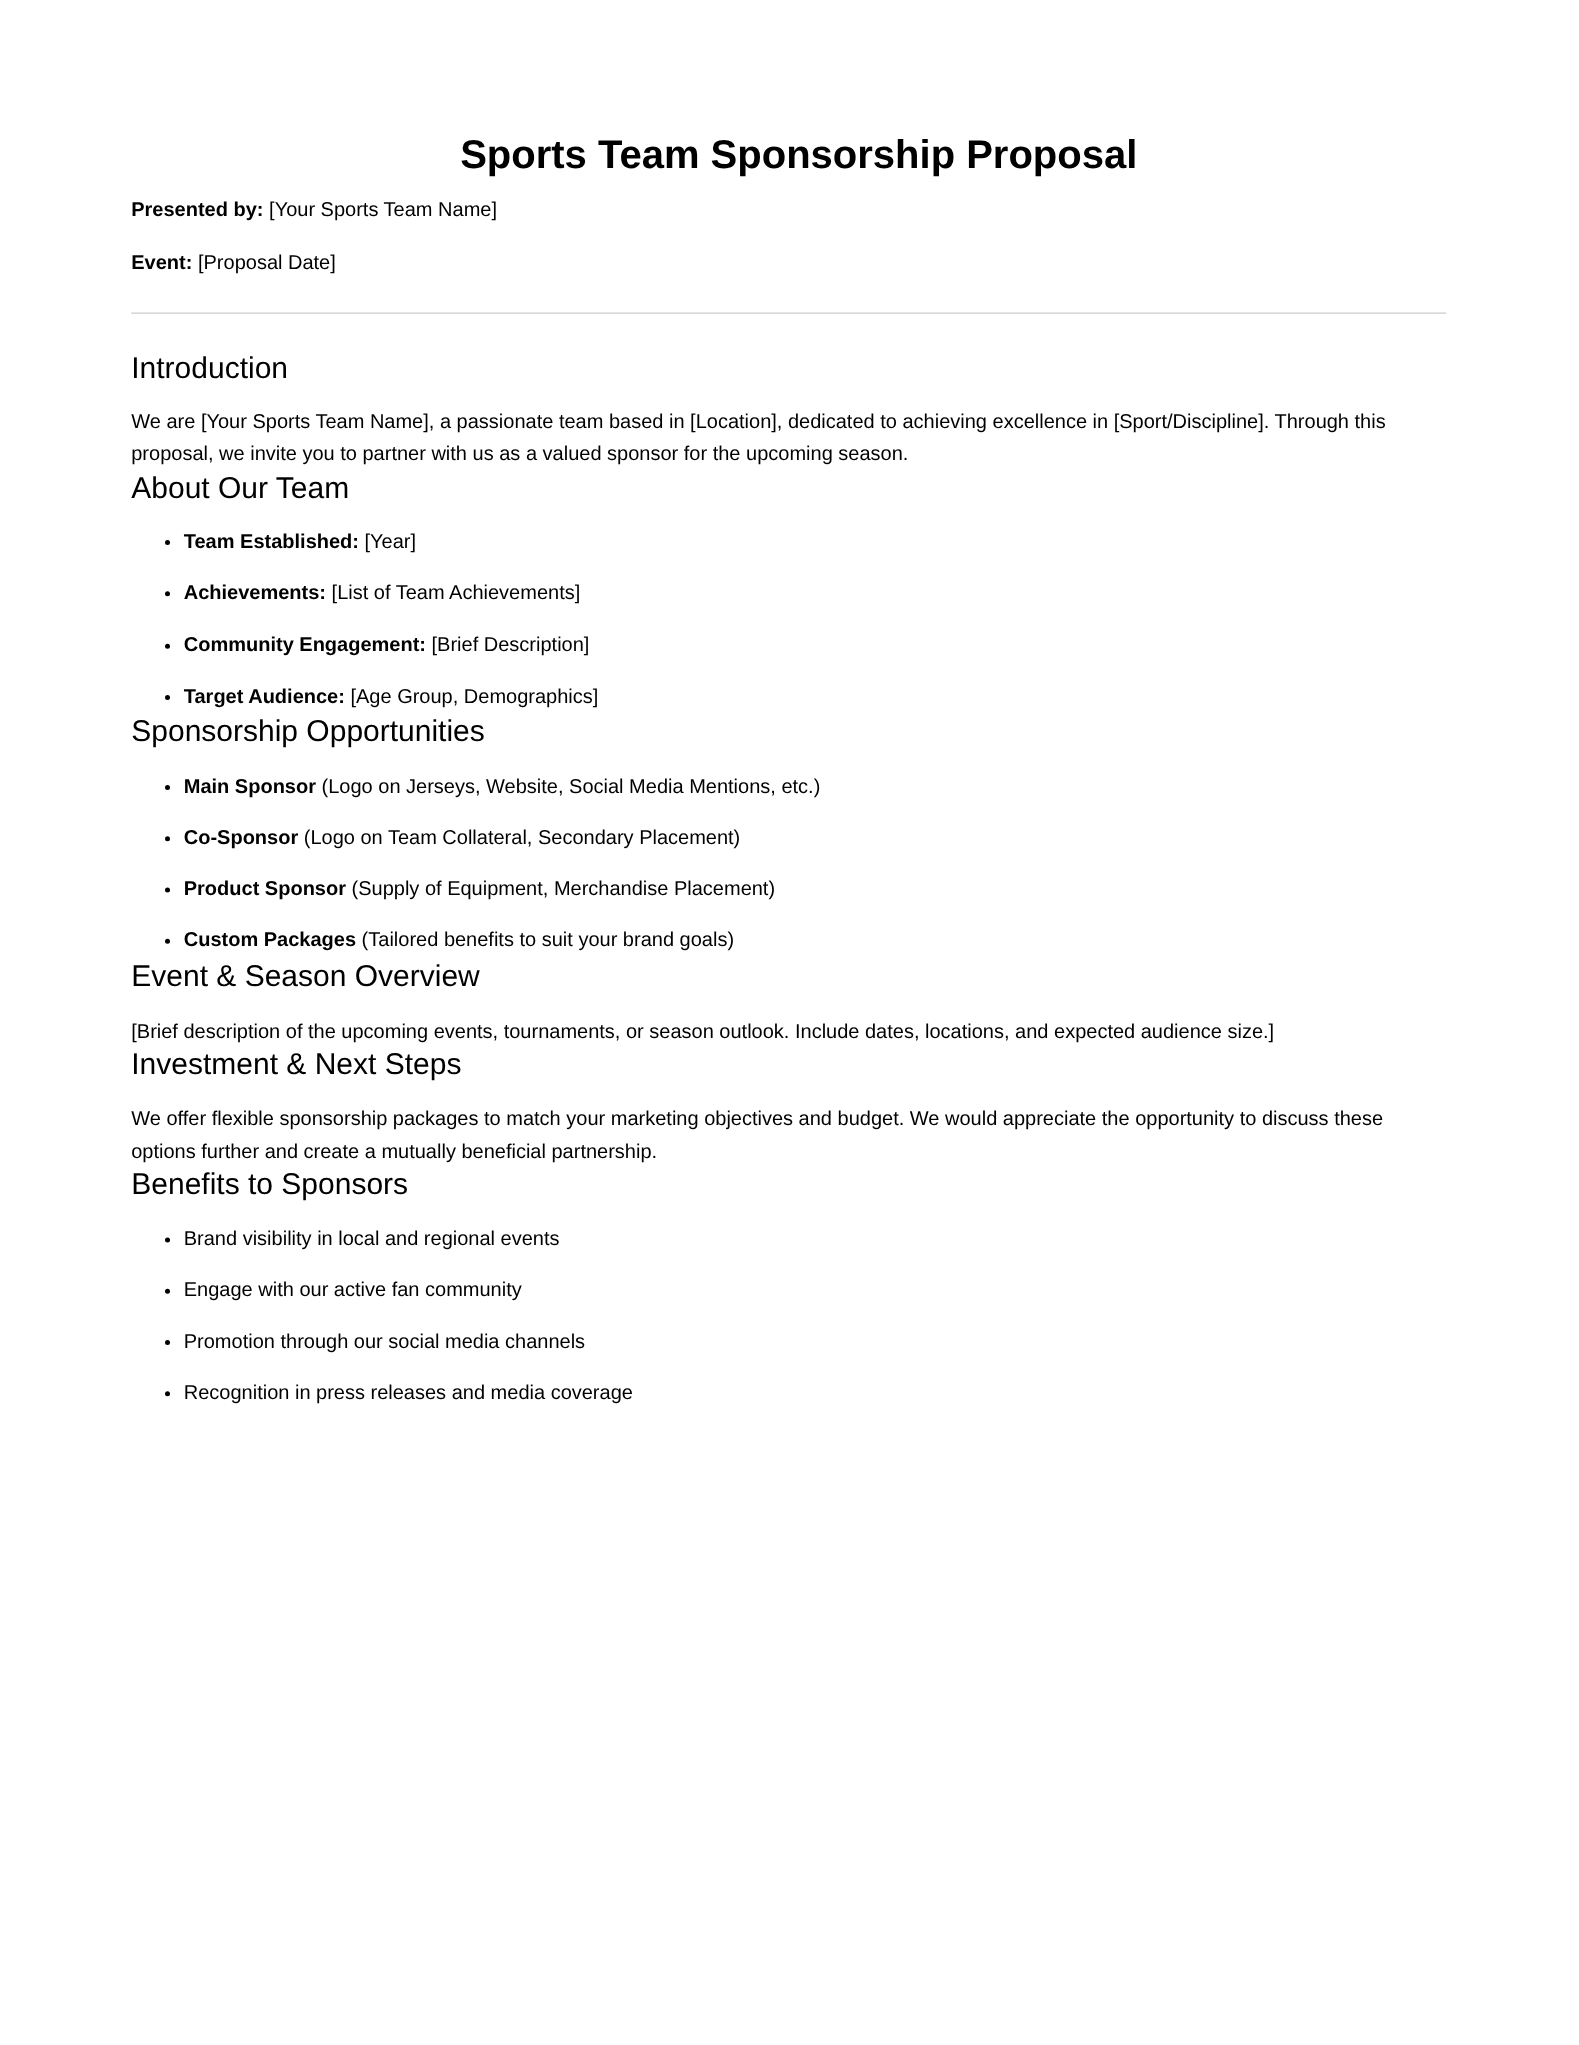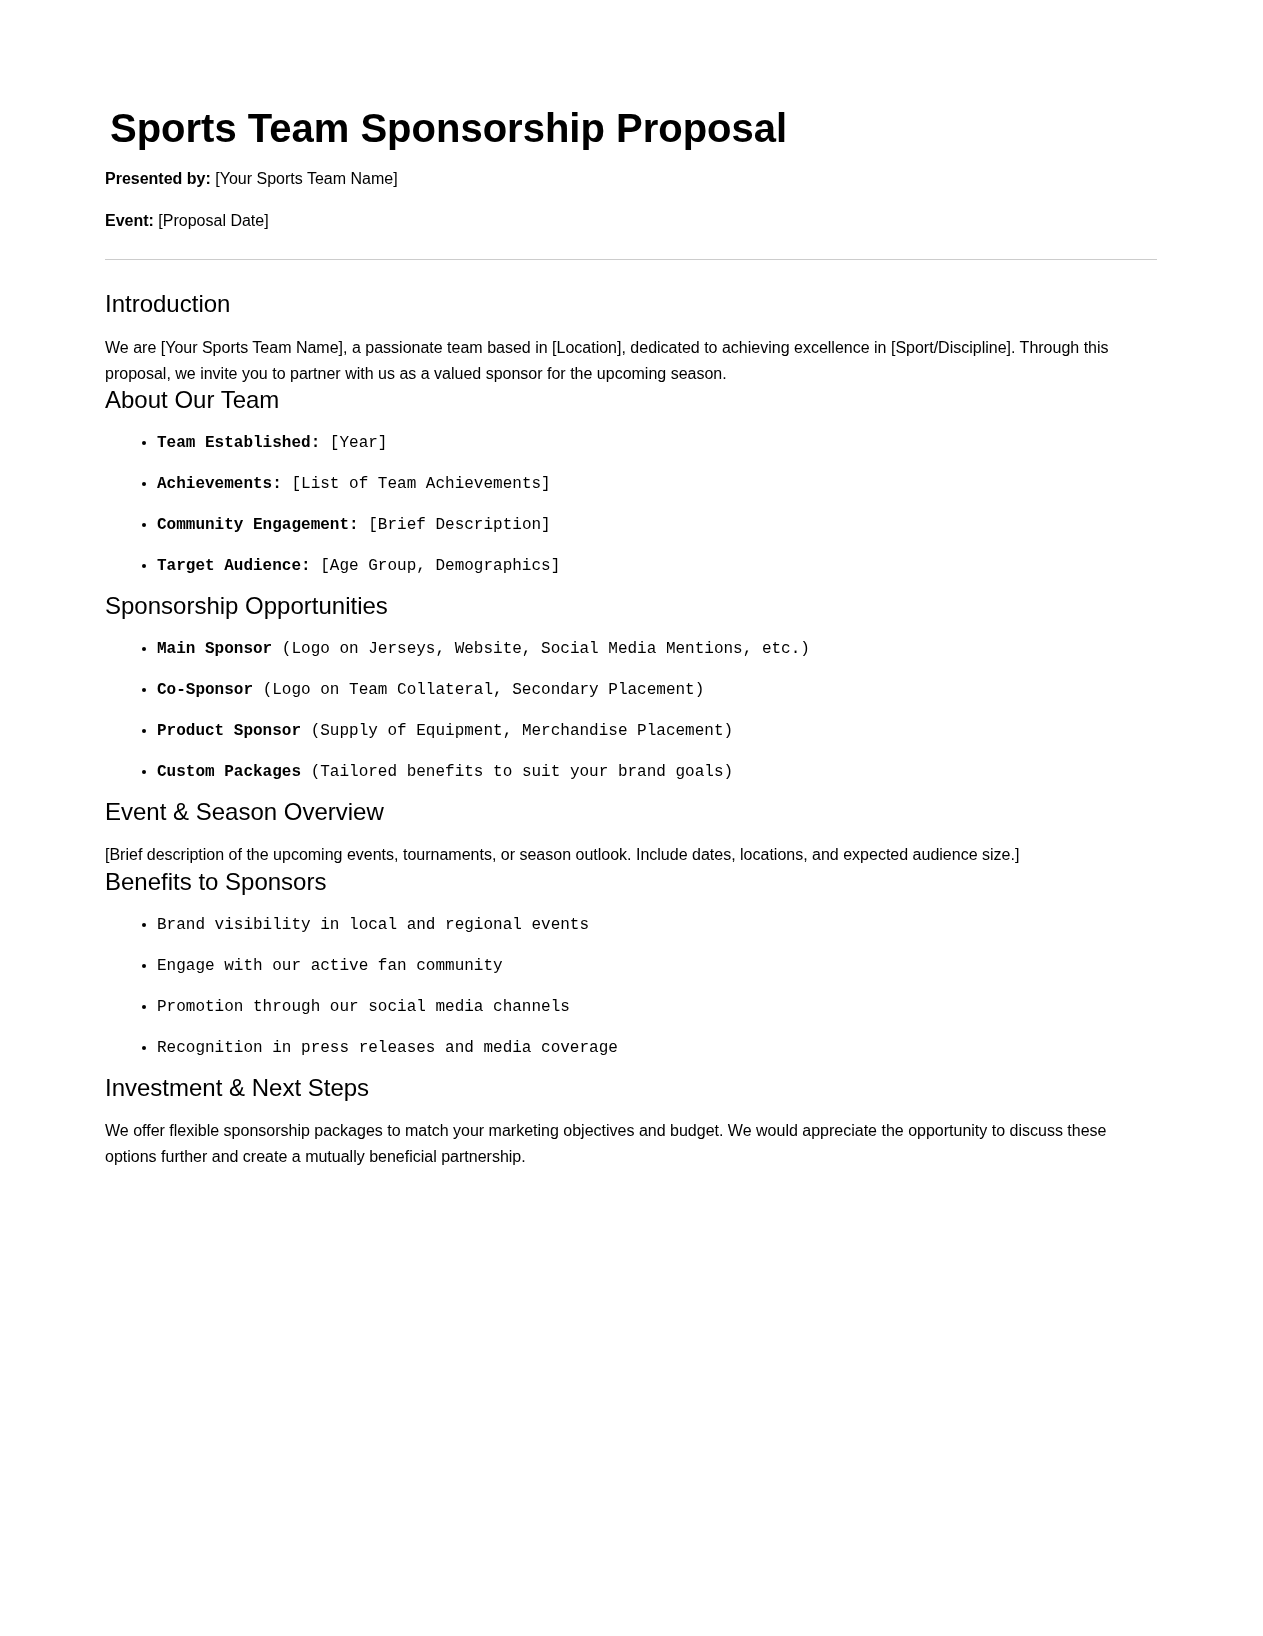--- a/index.html
+++ b/index.html
@@ -20,45 +20,45 @@
   }
   .doc {
     position: absolute;
     left: 105px;
     top: 104px;
     width: 1052px;
     font-size: 16px;
     line-height: 1.6;
   }
   h1 {
-    font-size: 40px;
+    font-size: 32px;
     font-weight: bold;
-    margin: 0 0 14px 5px;
+    margin: 0 0 14px 16px;
     line-height: 1.2;
+    text-align: center;
   }
   p { margin: 0 0 16px 0; }
   .meta p { margin: 0 0 16px 0; }
   hr {
     border: none;
     border-top: 1px solid #cccccc;
     margin: 26px 0 30px 0;
     height: 0;
   }
   h2 {
     font-size: 24px;
     font-weight: normal;
     margin: 0 0 16px 0;
     line-height: 1.2;
   }
   section { margin-bottom: 0; }
   section + section h2 { }
   ul {
-    margin: 12px;
+    margin: 2px;
     padding-left: 40px;
-    font-family: Liberation Mono, monospace;
   }
   ul li {
     margin: 0 0 15.5px 0;
   }
   ul li:last-child { margin-bottom: 0; }
   .section-text { margin-bottom: 0; }
   b { font-weight: bold; }
 </style>
 </head>
 <body>
@@ -105,28 +105,28 @@
         <li><b>Custom Packages</b> <span>(Tailored benefits to suit your brand goals)</span></li>
       </ul>
     </section>
 
     <section>
       <h2>Event &amp; Season Overview</h2>
       <p class="section-text">[Brief description of the upcoming events, tournaments, or season outlook. Include dates, locations, and expected audience size.]</p>
     </section>
 
     <section>
+      <h2>Investment &amp; Next Steps</h2>
+      <p class="section-text">We offer flexible sponsorship packages to match your marketing objectives and budget. We would appreciate the opportunity to discuss these options further and create a mutually beneficial partnership.</p>
+    </section>
+
+    <section>
       <h2>Benefits to Sponsors</h2>
       <ul>
         <li>Brand visibility in local and regional events</li>
         <li>Engage with our active fan community</li>
         <li>Promotion through our social media channels</li>
         <li>Recognition in press releases and media coverage</li>
       </ul>
     </section>
 
-    <section>
-      <h2>Investment &amp; Next Steps</h2>
-      <p class="section-text">We offer flexible sponsorship packages to match your marketing objectives and budget. We would appreciate the opportunity to discuss these options further and create a mutually beneficial partnership.</p>
-    </section>
-
   </div>
 </div>
 
 </body></html>

